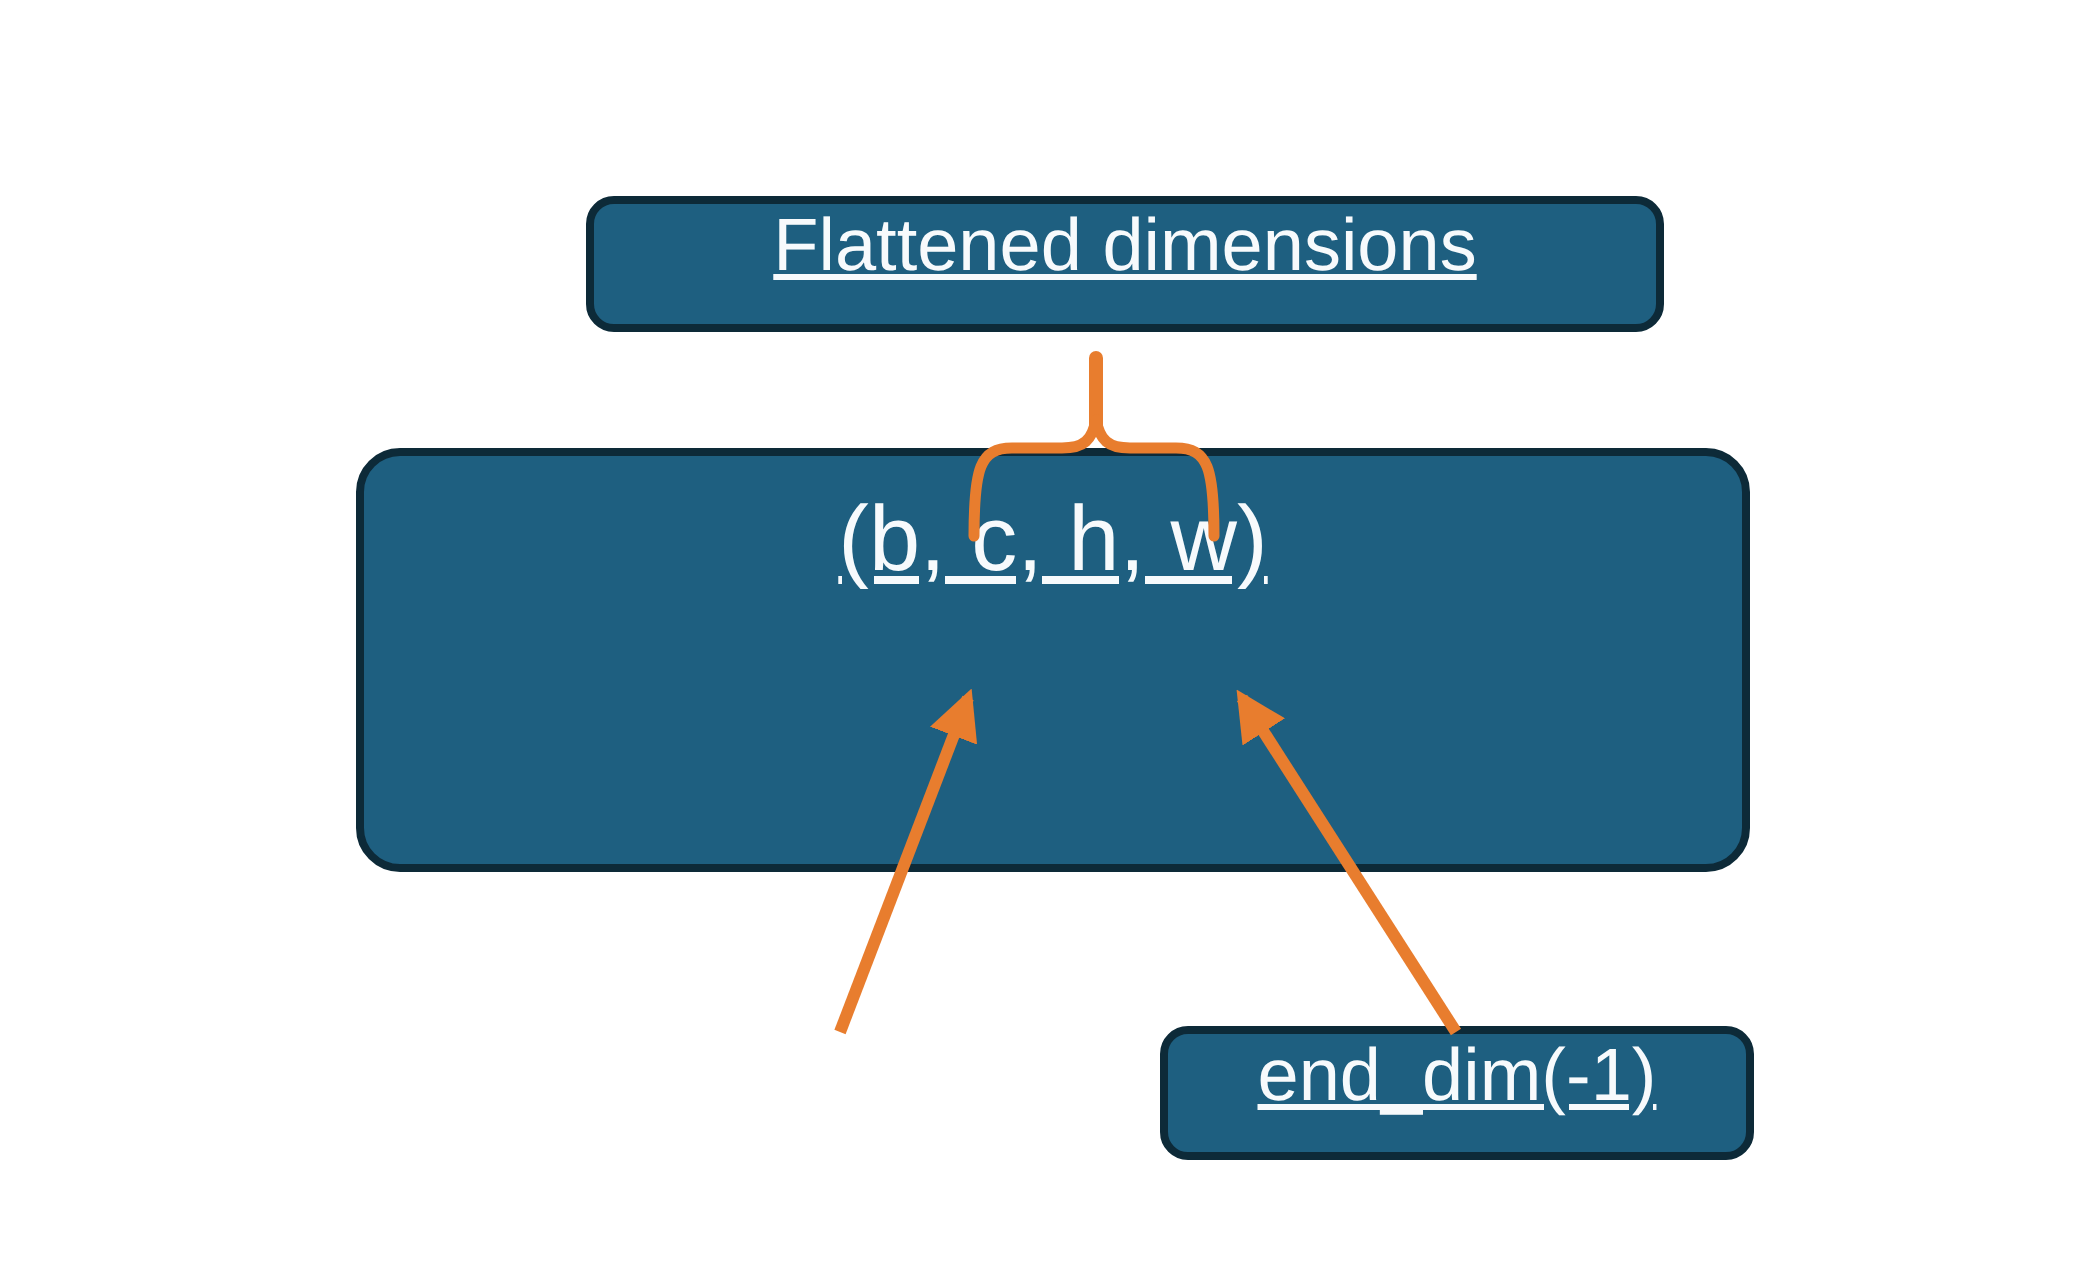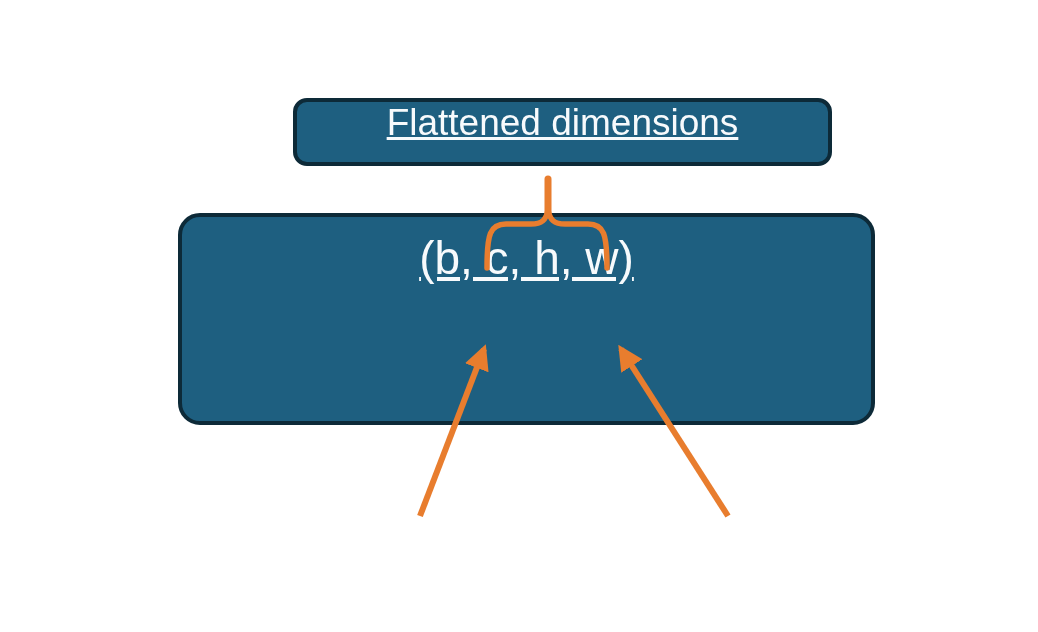--- a/index.html
+++ b/index.html
@@ -35,21 +35,21 @@
   }
 
   .node--flattened {
     left: 293px; top: 98px;
     width: 539px; height: 68px;
     border-radius: 14px;
     font-size: 37px;
   }
 
   .node--shape {
-    left: 178px; top: 213px;
+    left: 178px; top: 224px;
     width: 697px; height: 212px;
     border-radius: 22px;
     font-size: 46px;
     padding-top: 14px;
   }
 
   .node--start {
     left: 267px; top: 514px;
     width: 296px; height: 67px;
     border-radius: 14px;
@@ -78,20 +78,23 @@
 
   <div class="node node--flattened">
     <span>Flattened dimensions</span>
   </div>
 
   <div class="node node--shape">
     <span>(b, c, h, w)</span>
   </div>
 
 
+  <div class="node node--end">
+    <span>end_dim(-1)</span>
+  </div>
 
   <svg class="overlay" viewBox="0 0 1038 632" xmlns="http://www.w3.org/2000/svg">
     <defs>
       <marker id="arrowhead" viewBox="0 0 10 10" refX="8" refY="5" markerWidth="4.2" markerHeight="4.2" orient="auto-start-reverse">
         <path d="M0 0 L10 5 L0 10 z" fill="#e87d2e"></path>
       </marker>
     </defs>
 
     <path d="M548 214 L548 179" fill="none" stroke="#e87d2e" stroke-width="7" stroke-linecap="round"></path>
 

